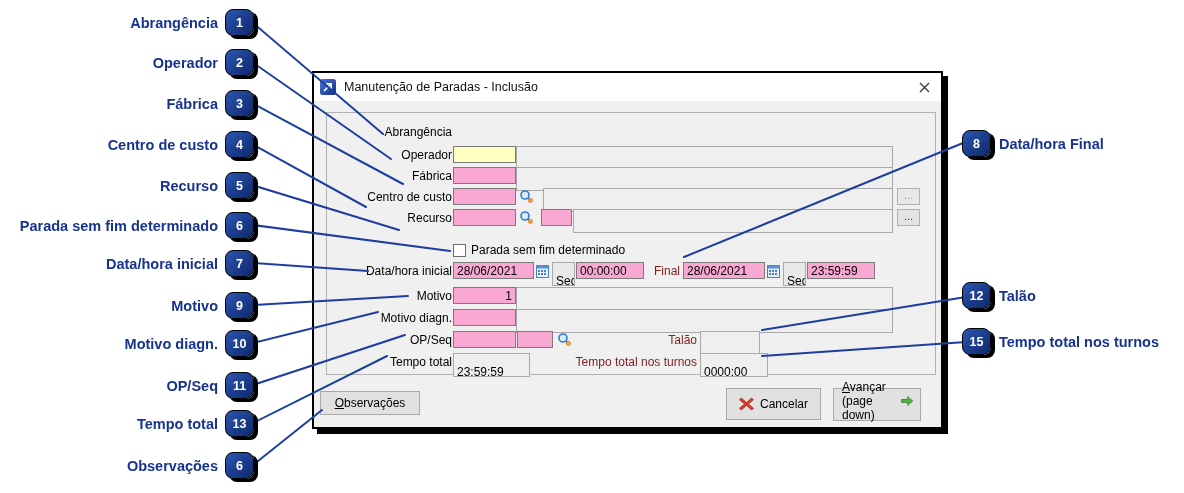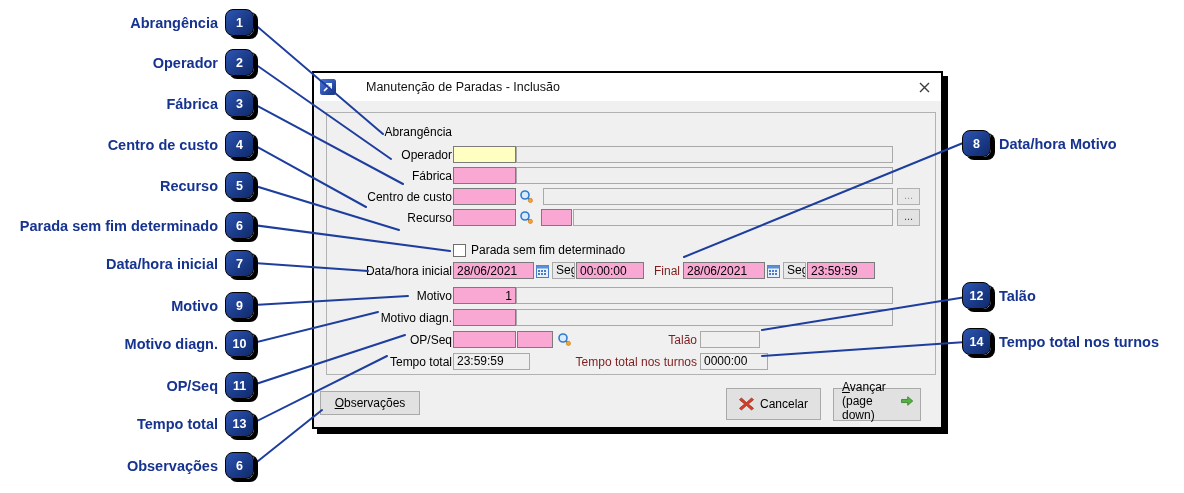--- a/index.html
+++ b/index.html
@@ -18,37 +18,37 @@
          box-shadow:4px 3px 0 0 #000;color:#fff;font-weight:bold;font-size:12.5px;
          display:flex;align-items:center;justify-content:center;flex:0 0 auto;}
 
   
   #wires{position:absolute;left:0;top:0;z-index:15;pointer-events:none;}
 
   
   .dialog{position:absolute;left:312px;top:71px;width:627px;height:354px;
           background:#f0f0f0;border:2px solid #000;box-shadow:5px 5px 0 0 #000;z-index:5;}
   .titlebar{position:absolute;left:0;top:0;width:100%;height:28px;background:#fff;
-            display:flex;align-items:center;gap:22px;}
+            display:flex;align-items:center;}
   .title-icon{width:16px;height:16px;margin:0 8px 0 6px;flex:0 0 auto;}
   .title-text{font-size:12.5px;color:#111;}
   .close-btn{position:absolute;right:8px;top:5px;width:18px;height:18px;display:flex;
              align-items:center;justify-content:center;cursor:default;}
   .groupbox{position:absolute;left:12px;top:39px;width:608px;height:261px;
             border:1px solid #b2b2b2;background:#f0f0f0;}
 
   .dlbl{position:absolute;left:20px;width:118px;text-align:right;font-size:12px;
         color:#000;white-space:nowrap;line-height:16px;}
   .dlbl2{position:absolute;text-align:right;font-size:12px;color:#7f1d1d;white-space:nowrap;line-height:16px;}
   .tin{position:absolute;box-sizing:border-box;height:17px;border:1px solid #7b7b7b;
        background:#f9a8d4;font-family:"Liberation Sans",sans-serif;font-size:12px;
        padding:0 3px;margin:0;}
   .tin.yellow{background:#ffffc2;}
   .ro{position:absolute;box-sizing:border-box;height:17px;border:1px solid #a9a9a9;
-      background:#efefef;font-size:12px;line-height:15px;padding:0 3px;color:#000;
+      background:#efefef;font-size:12px;line-height:15px;padding:11px 3px;color:#000;
       overflow:hidden;white-space:nowrap;}
   .segbox{background:#e9e9e9;text-align:left;}
   .combo{position:absolute;box-sizing:border-box;height:21px;border:1px solid #7b7b7b;
          background:#fff;font-size:12px;display:flex;align-items:center;}
   .combo .sel{flex:1;padding-left:3px;}
   .combo .dd{width:17px;height:100%;background:#f2f2f2;border-left:1px solid #d8d8d8;
              display:flex;align-items:center;justify-content:center;}
   .iconbtn{position:absolute;width:17px;height:17px;display:flex;align-items:center;
            justify-content:center;background:transparent;border:none;padding:0;}
   .dots{position:absolute;box-sizing:border-box;width:23px;height:17px;background:#e3e3e3;
@@ -134,28 +134,28 @@
       <span class="ann-label">Tempo total</span>
       <span class="badge">13</span>
     </div>
   <div class="ann ann-left" style="top:452px;">
       <span class="ann-label">Observações</span>
       <span class="badge">6</span>
     </div>
 
   <div class="ann ann-right" style="top:130px;">
       <span class="badge">8</span>
-      <span class="ann-label">Data/hora Motivo</span>
+      <span class="ann-label">Data/hora Final</span>
     </div>
   <div class="ann ann-right" style="top:282px;">
       <span class="badge">12</span>
       <span class="ann-label">Talão</span>
     </div>
   <div class="ann ann-right" style="top:328px;">
-      <span class="badge">14</span>
+      <span class="badge">15</span>
       <span class="ann-label">Tempo total nos turnos</span>
     </div>
 
   <div class="dialog">
 
     <div class="titlebar">
       <svg class="title-icon" viewBox="0 0 16 16">
         <defs>
             <linearGradient id="ig" x1="0" y1="0" x2="1" y2="1">
           <stop offset="0" stop-color="#4a78dc"></stop>

